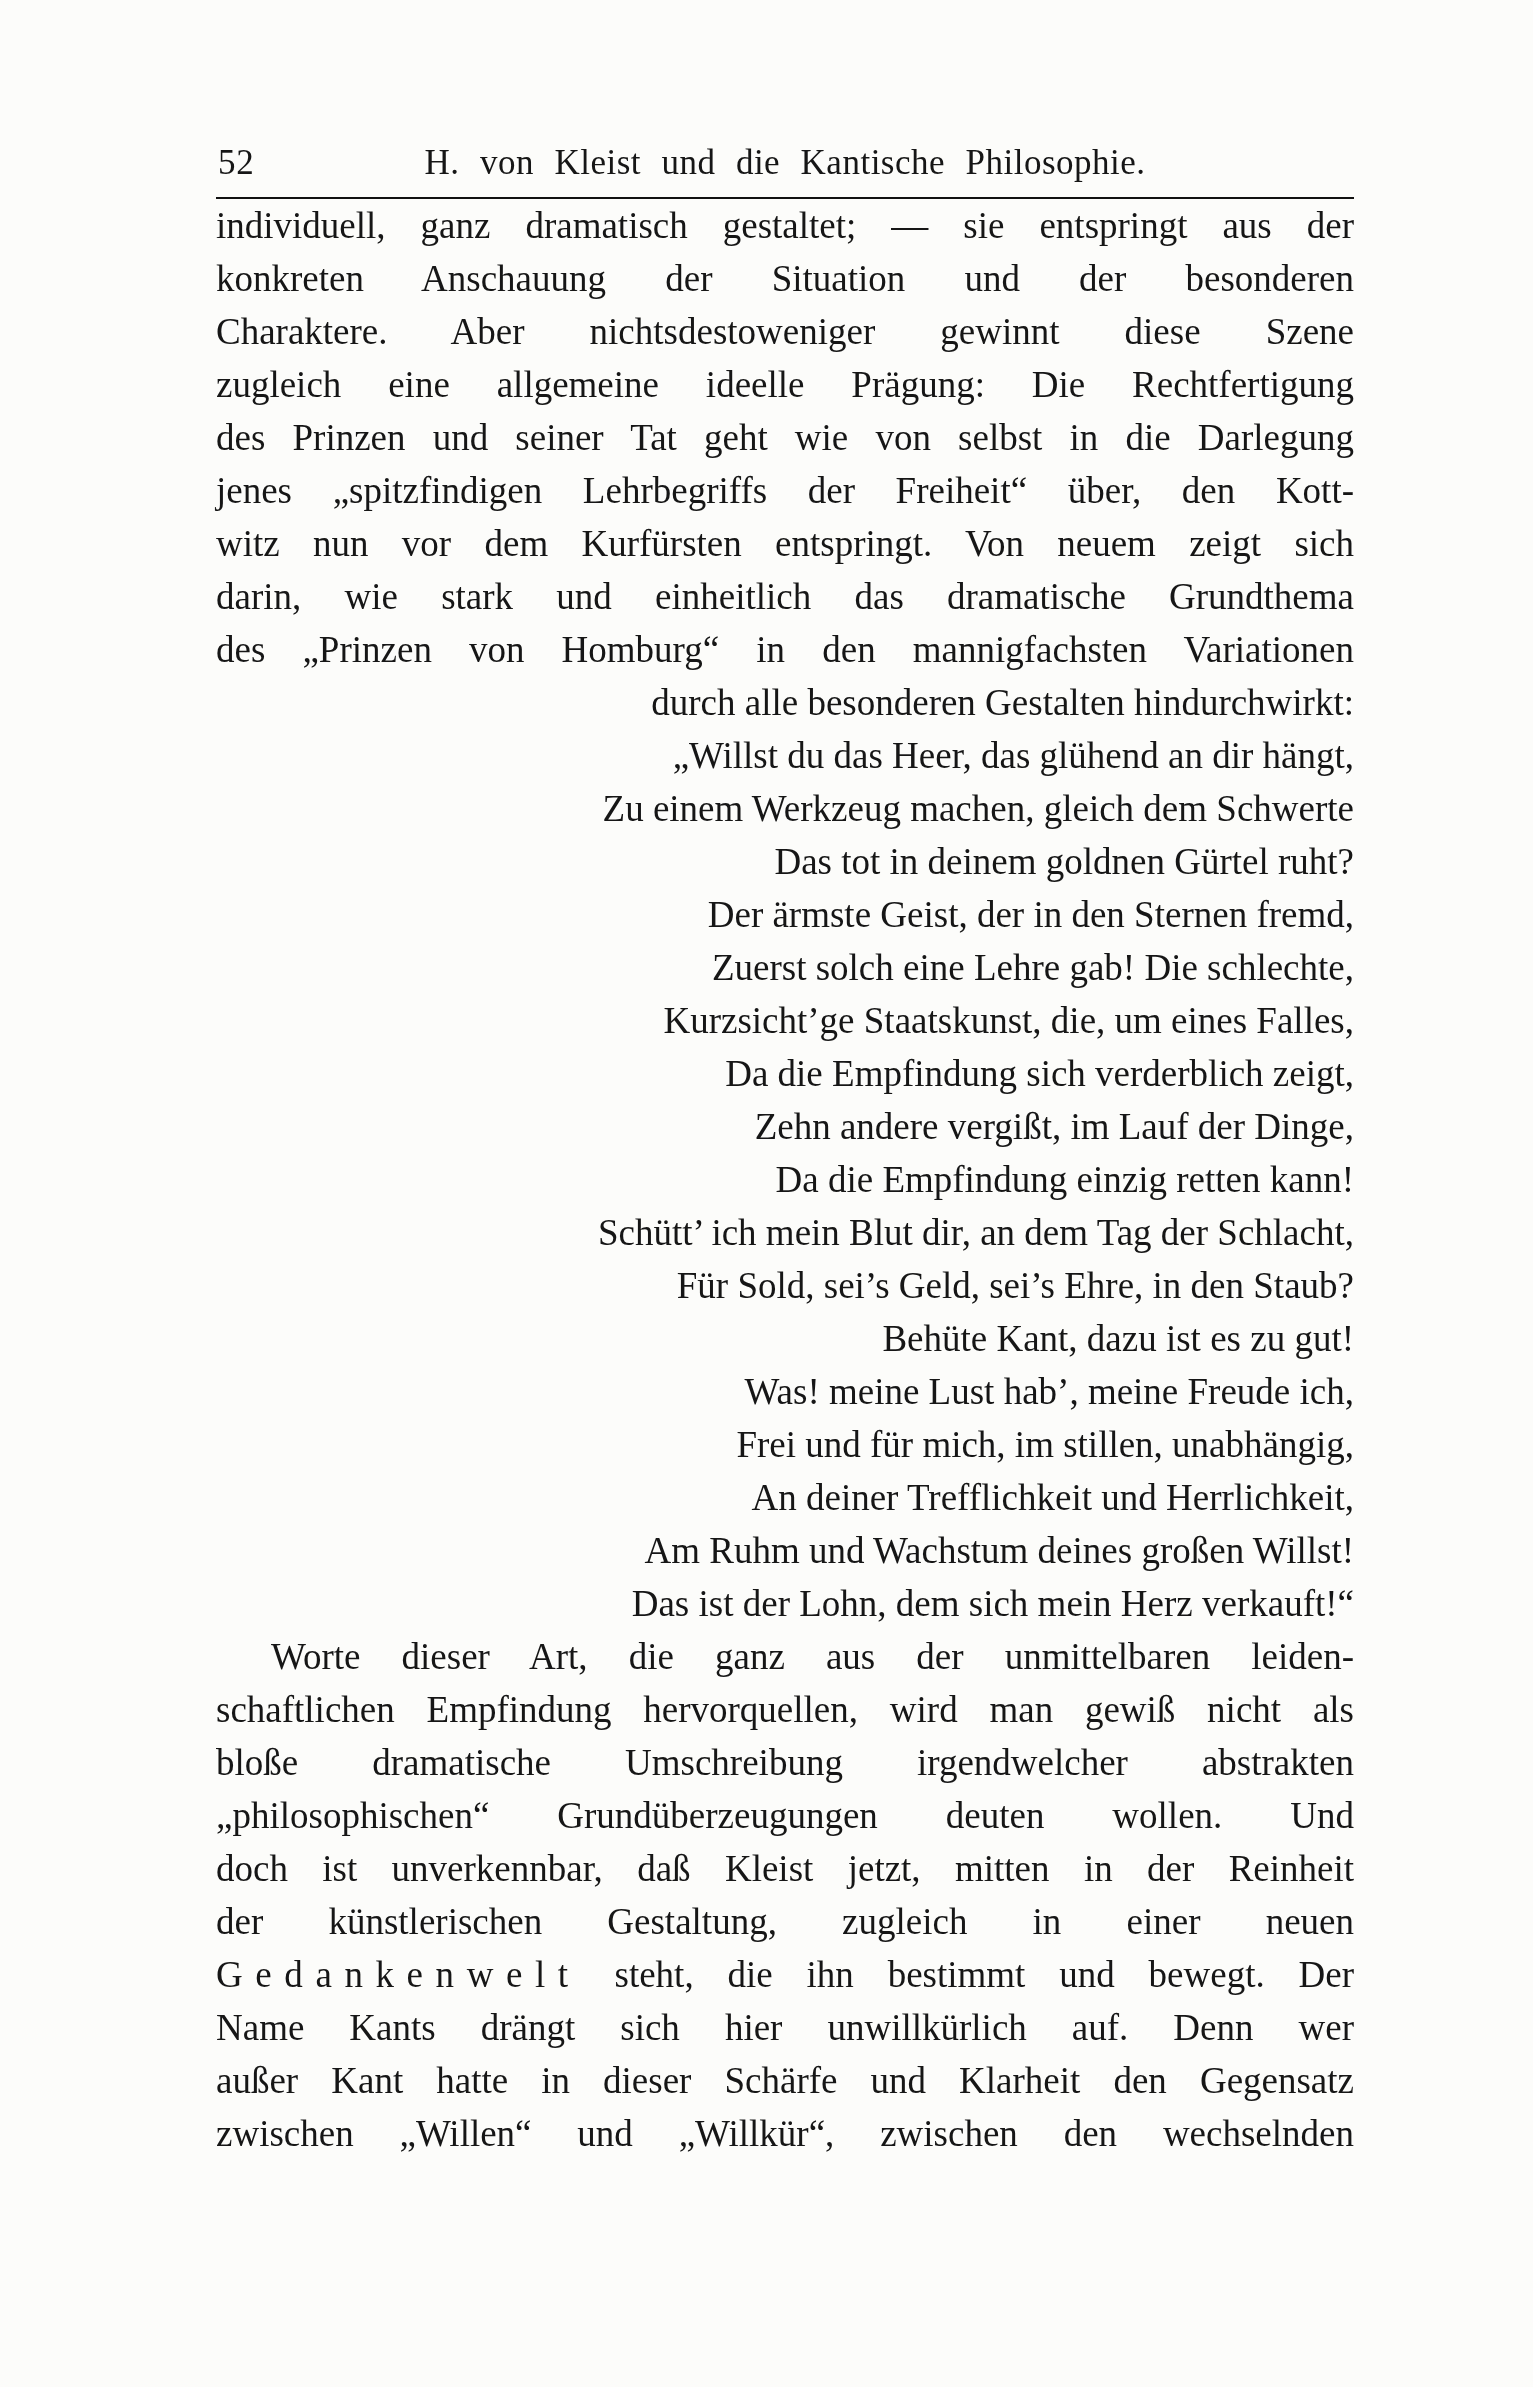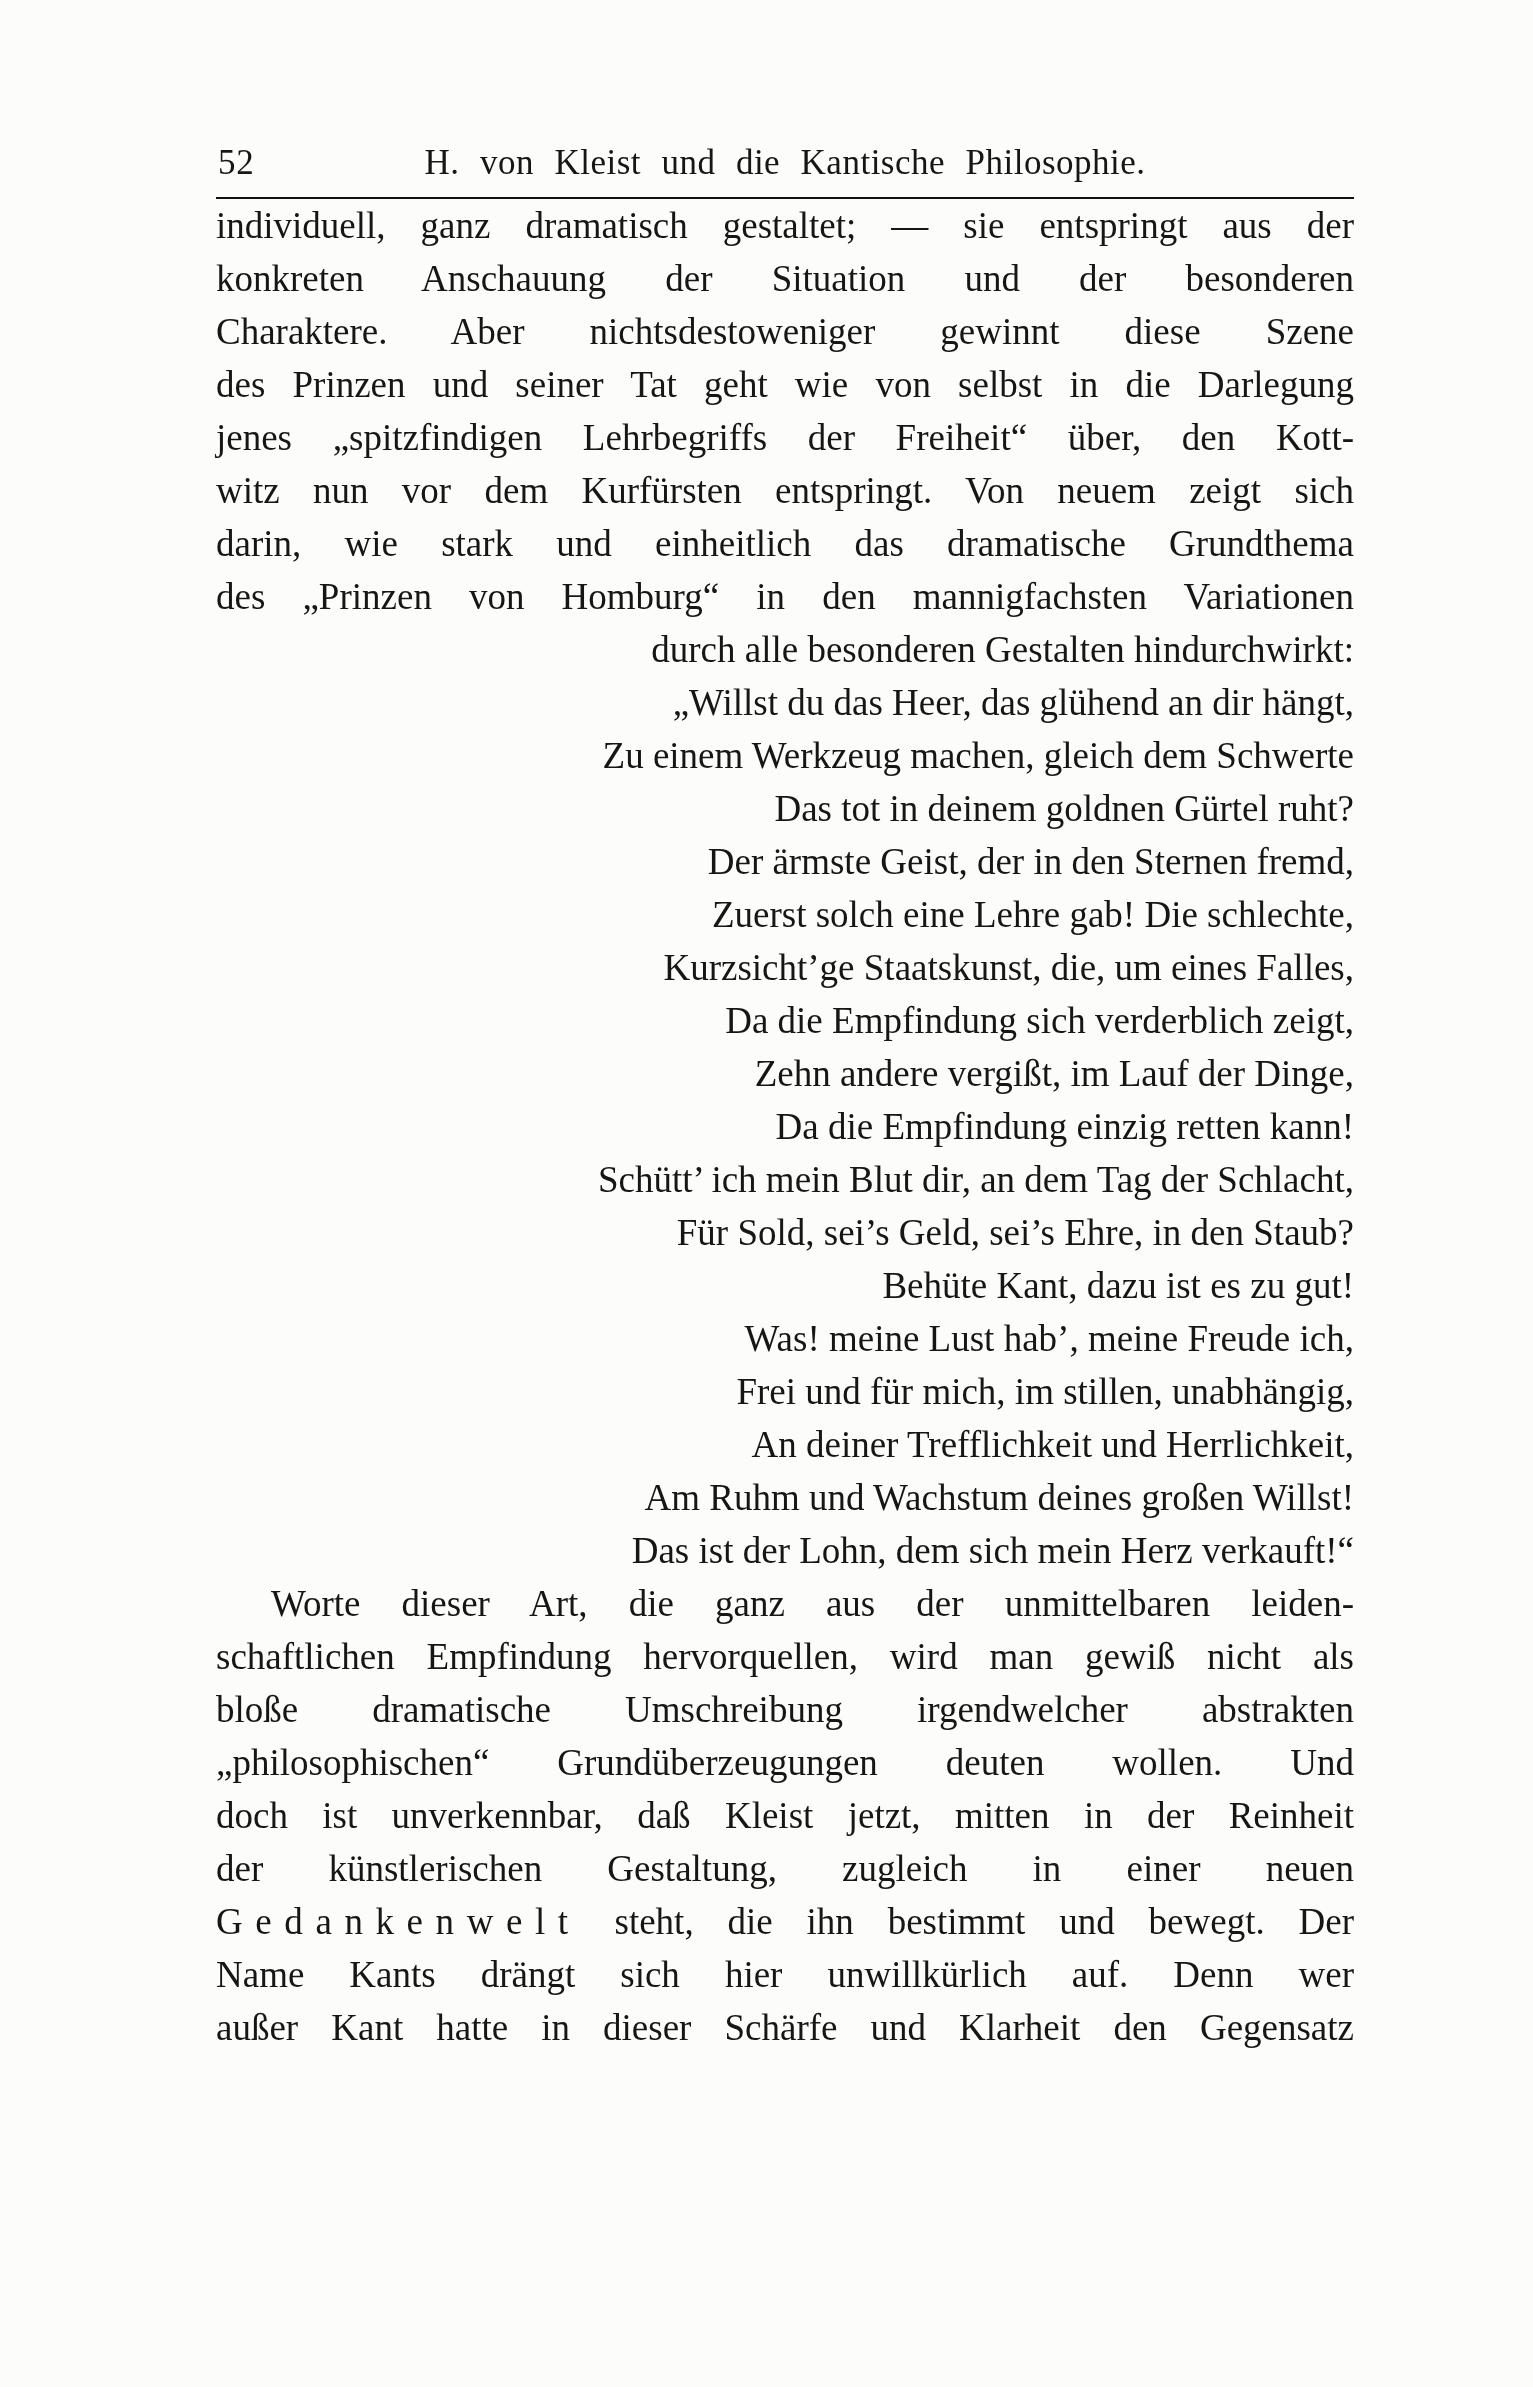--- a/index.html
+++ b/index.html
@@ -65,20 +65,21 @@
       <div class="running-title">H. von Kleist und die Kantische Philosophie.</div>
     </div>
     <hr class="header-rule">
 
     <div class="body-text">
 
       <div>
         <div class="line j">individuell, ganz dramatisch gestaltet; — sie entspringt aus der</div>
         <div class="line j">konkreten Anschauung der Situation und der besonderen</div>
         <div class="line j">Charaktere.  Aber nichtsdestoweniger gewinnt diese Szene</div>
+        <div class="line j">zugleich eine allgemeine ideelle Prägung:  Die Rechtfertigung</div>
         <div class="line j">des Prinzen und seiner Tat geht wie von selbst in die Darlegung</div>
         <div class="line j">jenes „spitzfindigen Lehrbegriffs der Freiheit“ über, den Kott-</div>
         <div class="line j">witz nun vor dem Kurfürsten entspringt.  Von neuem zeigt sich</div>
         <div class="line j">darin, wie stark und einheitlich das dramatische Grundthema</div>
         <div class="line j">des „Prinzen von Homburg“ in den mannigfachsten Variationen</div>
         <div class="line">durch alle besonderen Gestalten hindurchwirkt:</div>
       </div>
 
       <div>
         <div class="line verse">„Willst du das Heer, das glühend an dir hängt,</div>
@@ -106,18 +107,19 @@
         <div class="line j">bloße dramatische Umschreibung irgendwelcher abstrakten</div>
         <div class="line j">„philosophischen“ Grundüberzeugungen deuten wollen.  Und</div>
         <div class="line j">doch ist unverkennbar, daß Kleist jetzt, mitten in der Reinheit</div>
         <div class="line j">der künstlerischen Gestaltung, zugleich in einer neuen</div>
         <div class="line j">
           <span class="sperr">Gedankenwelt</span>
           <span>steht, die ihn bestimmt und bewegt.  Der</span>
         </div>
         <div class="line j">Name Kants drängt sich hier unwillkürlich auf.  Denn wer</div>
         <div class="line j">außer Kant hatte in dieser Schärfe und Klarheit den Gegensatz</div>
+        <div class="line j">zwischen „Willen“ und „Willkür“, zwischen den wechselnden</div>
       </div>
 
     </div>
   </div>
 </div>
 
 
 </body></html>

